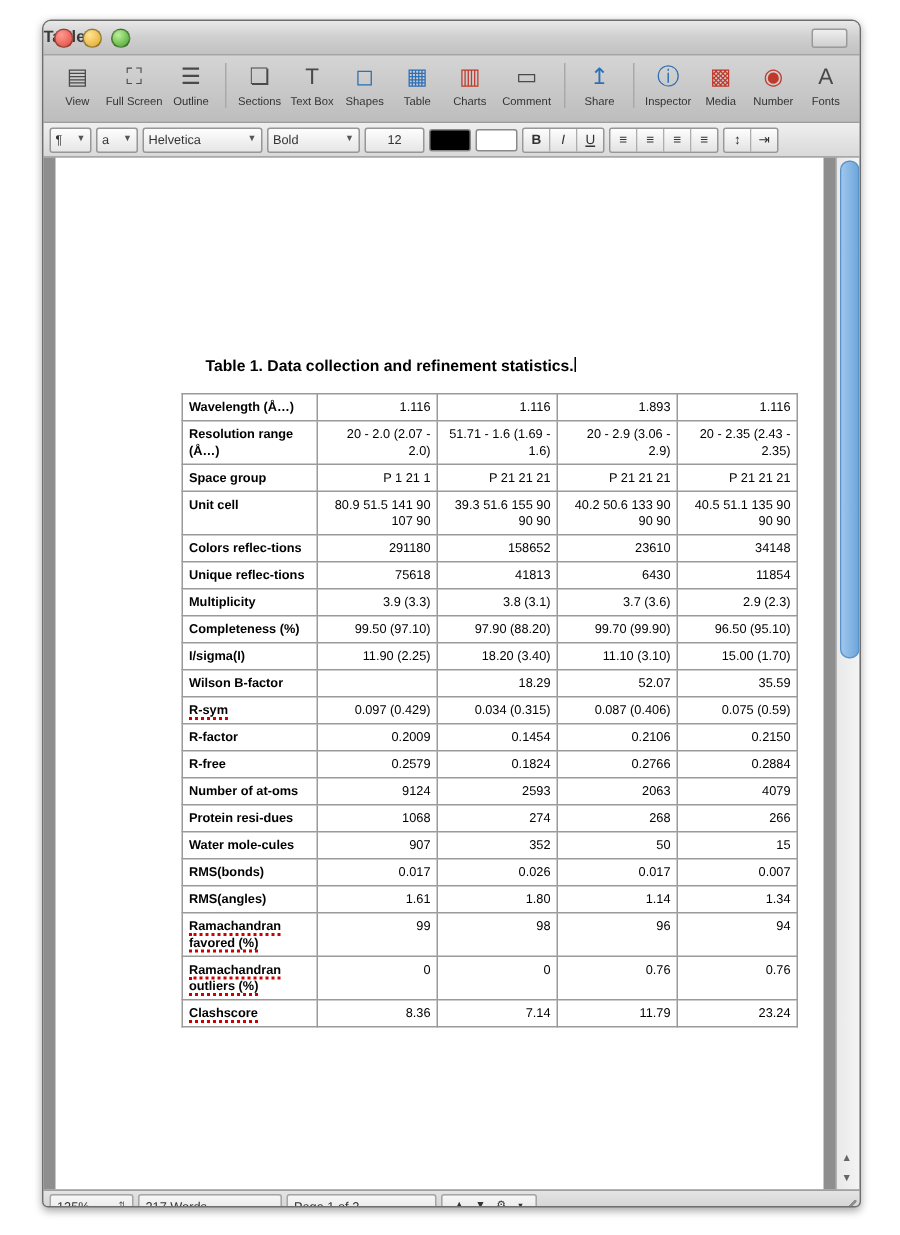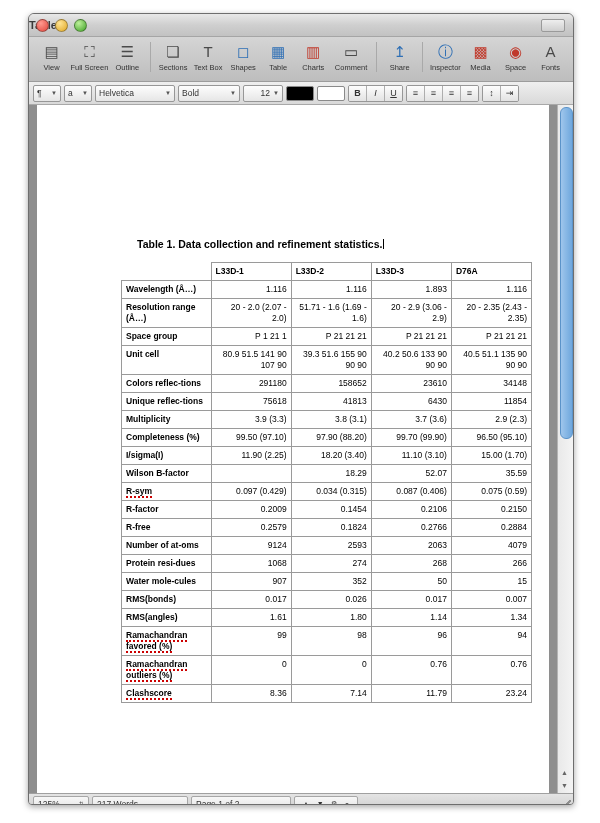--- a/index.html
+++ b/index.html
@@ -121,21 +121,21 @@
     padding: 0 3px;
     font-size: 8.5px;
     display: flex;
     align-items: center;
     white-space: nowrap;
   }
   .fb-box .caret { font-size: 6px; margin-left: 3px; color:#555; }
   .fb-small { width: 20px; justify-content: space-between; }
   .fb-font { width: 72px; justify-content: space-between; }
   .fb-style { width: 54px; justify-content: space-between; }
-  .fb-size { width: 32px; justify-content: flex-end; }
+  .fb-size { width: 32px; justify-content: space-between; flex-direction: column; }
   .swatch {
     width: 26px; height: 13px; background: #000;
     border: 1px solid #8a8a8a; border-radius: 2px;
   }
   .swatch.white { background: #fff; }
   .seg {
     display: flex;
     border: 1px solid #979797;
     border-radius: 2px;
     overflow: hidden;
@@ -338,21 +338,21 @@
     <div class="tool">
       <span class="glyph blue">ⓘ</span>
       <span class="lbl">Inspector</span>
     </div>
     <div class="tool">
       <span class="glyph multi">▩</span>
       <span class="lbl">Media</span>
     </div>
     <div class="tool">
       <span class="glyph multi">◉</span>
-      <span class="lbl">Space</span>
+      <span class="lbl">Number</span>
     </div>
     <div class="tool">
       <span class="glyph">A</span>
       <span class="lbl">Fonts</span>
     </div>
   </div>
 
   <div class="formatbar">
     <div class="fb-box fb-small">
       <span>¶</span>
@@ -395,27 +395,20 @@
 
   <div class="docarea">
     <div class="page">
 
       <div class="doc-title">
         <span>Table 1.  Data collection and refinement statistics.</span><span class="cursor-bar"></span>
       </div>
 
       <table class="stats">
         <tbody>
-            <tr class="headrow">
-          <td class="corner rowhdr"></td>
-          <th>L33D-1</th>
-          <th>L33D-2</th>
-          <th>L33D-3</th>
-          <th>D76A</th>
-        </tr>
         <tr>
           <td class="rowhdr">Wavelength (Å…)</td>
           <td class="val">1.116</td>
           <td class="val">1.116</td>
           <td class="val">1.893</td>
           <td class="val">1.116</td>
         </tr>
         <tr>
           <td class="rowhdr">Resolution range (Å…)</td>
           <td class="val">20 - 2.0 (2.07 - 2.0)</td>

